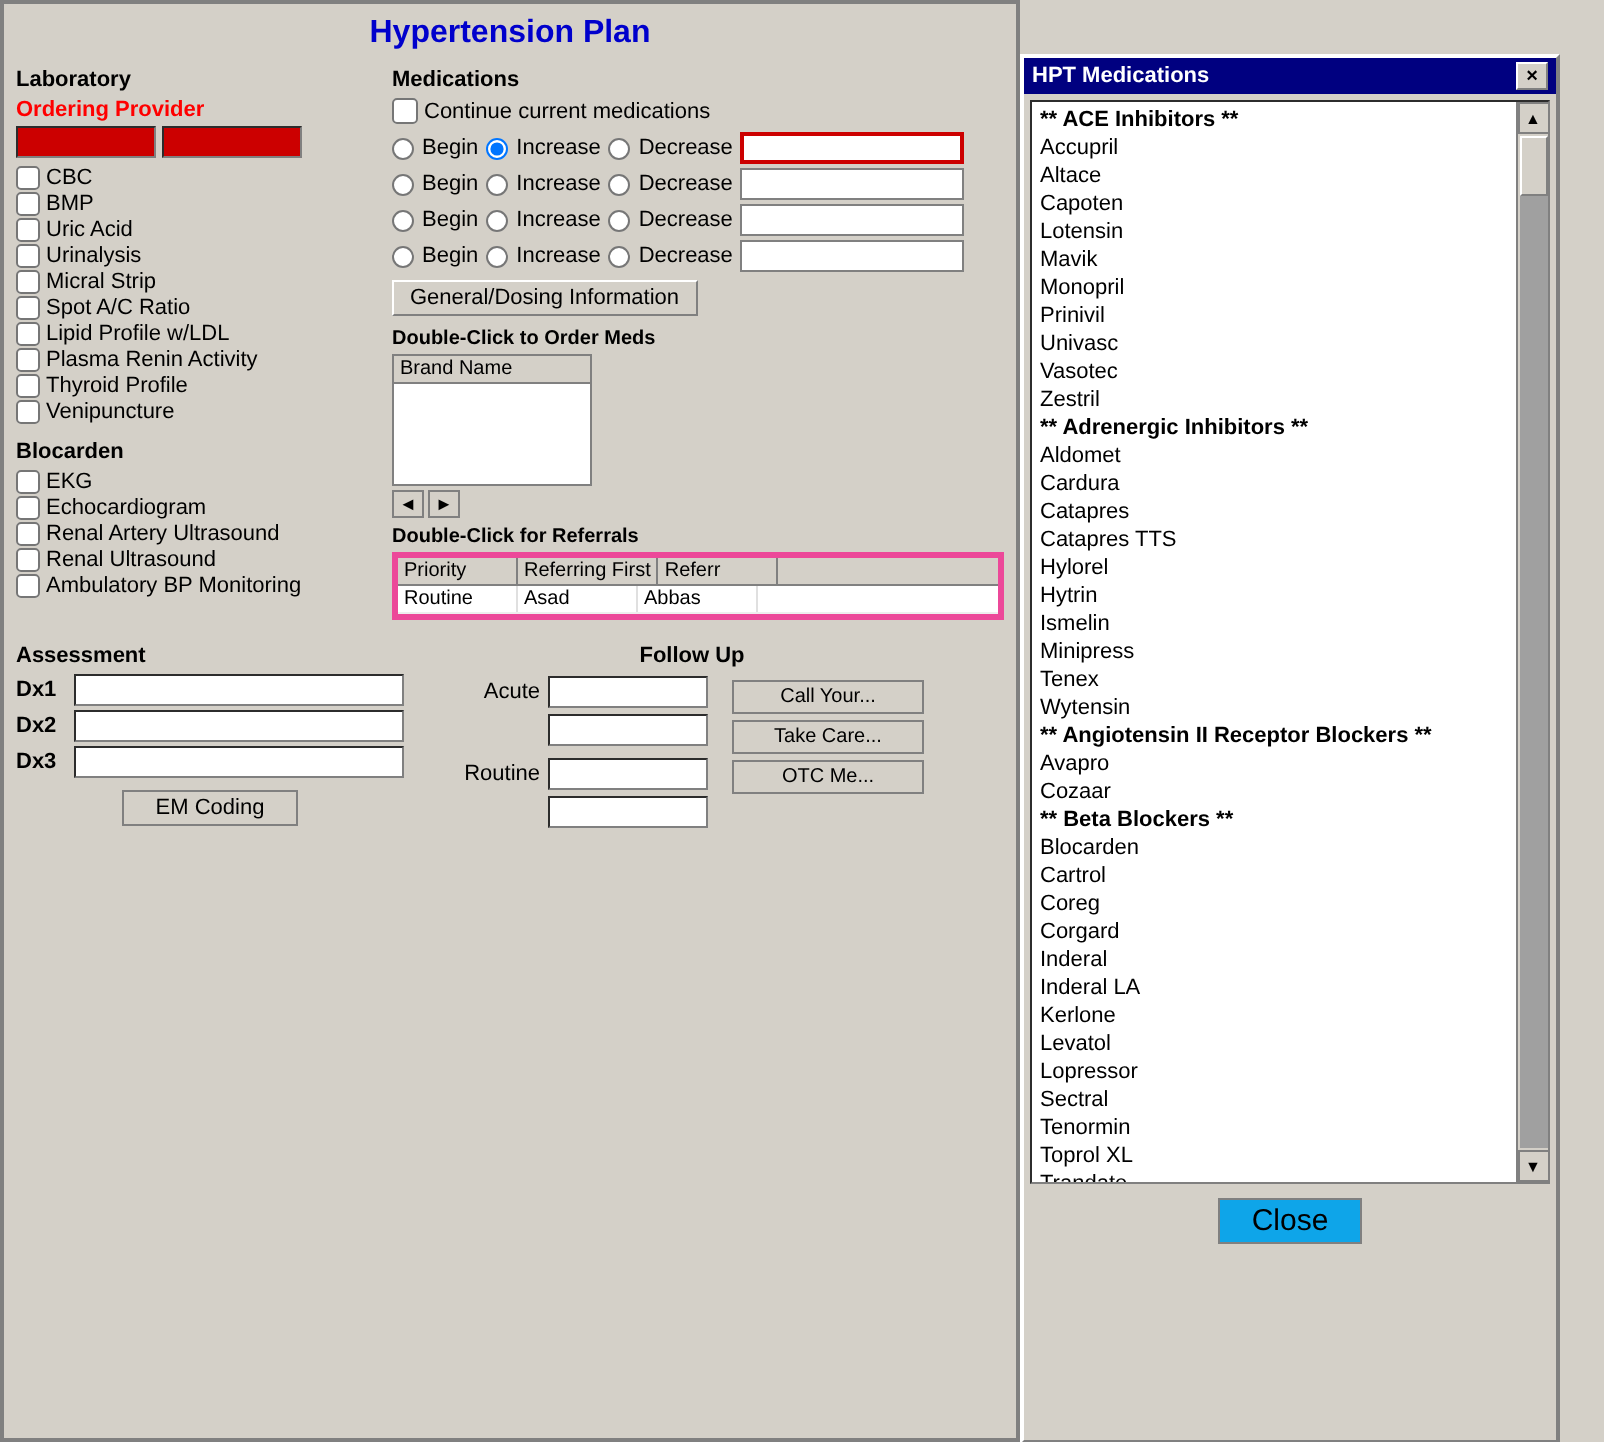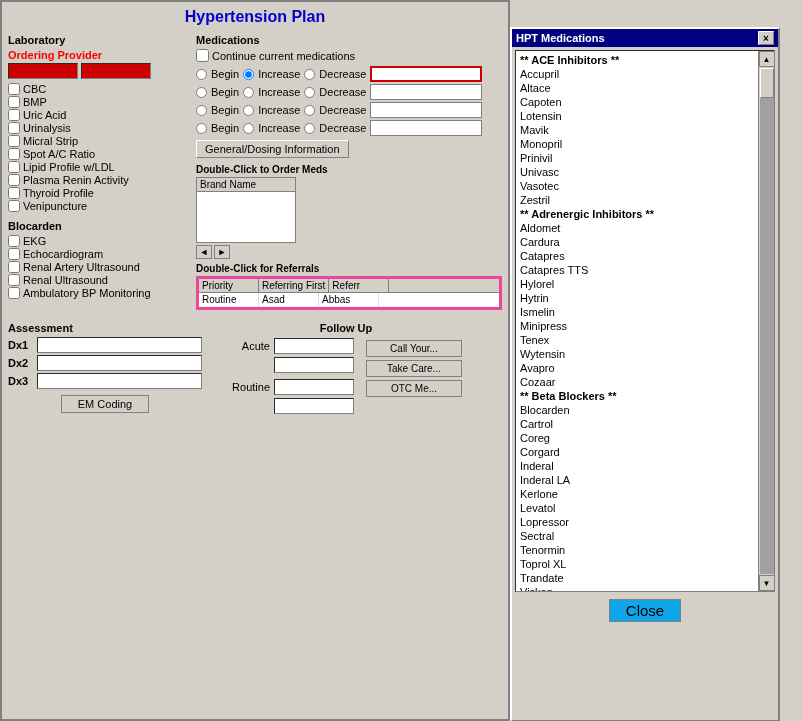--- a/index.html
+++ b/index.html
@@ -665,20 +665,21 @@
         <div class="hpt-list-item">Aldomet</div>
         <div class="hpt-list-item">Cardura</div>
         <div class="hpt-list-item">Catapres</div>
         <div class="hpt-list-item">Catapres TTS</div>
         <div class="hpt-list-item">Hylorel</div>
         <div class="hpt-list-item">Hytrin</div>
         <div class="hpt-list-item">Ismelin</div>
         <div class="hpt-list-item">Minipress</div>
         <div class="hpt-list-item">Tenex</div>
         <div class="hpt-list-item">Wytensin</div>
+        <div class="hpt-list-item category">** Angiotensin II Receptor Blockers **</div>
         <div class="hpt-list-item">Avapro</div>
         <div class="hpt-list-item">Cozaar</div>
         <div class="hpt-list-item category">** Beta Blockers **</div>
         <div class="hpt-list-item">Blocarden</div>
         <div class="hpt-list-item">Cartrol</div>
         <div class="hpt-list-item">Coreg</div>
         <div class="hpt-list-item">Corgard</div>
         <div class="hpt-list-item">Inderal</div>
         <div class="hpt-list-item">Inderal LA</div>
         <div class="hpt-list-item">Kerlone</div>

